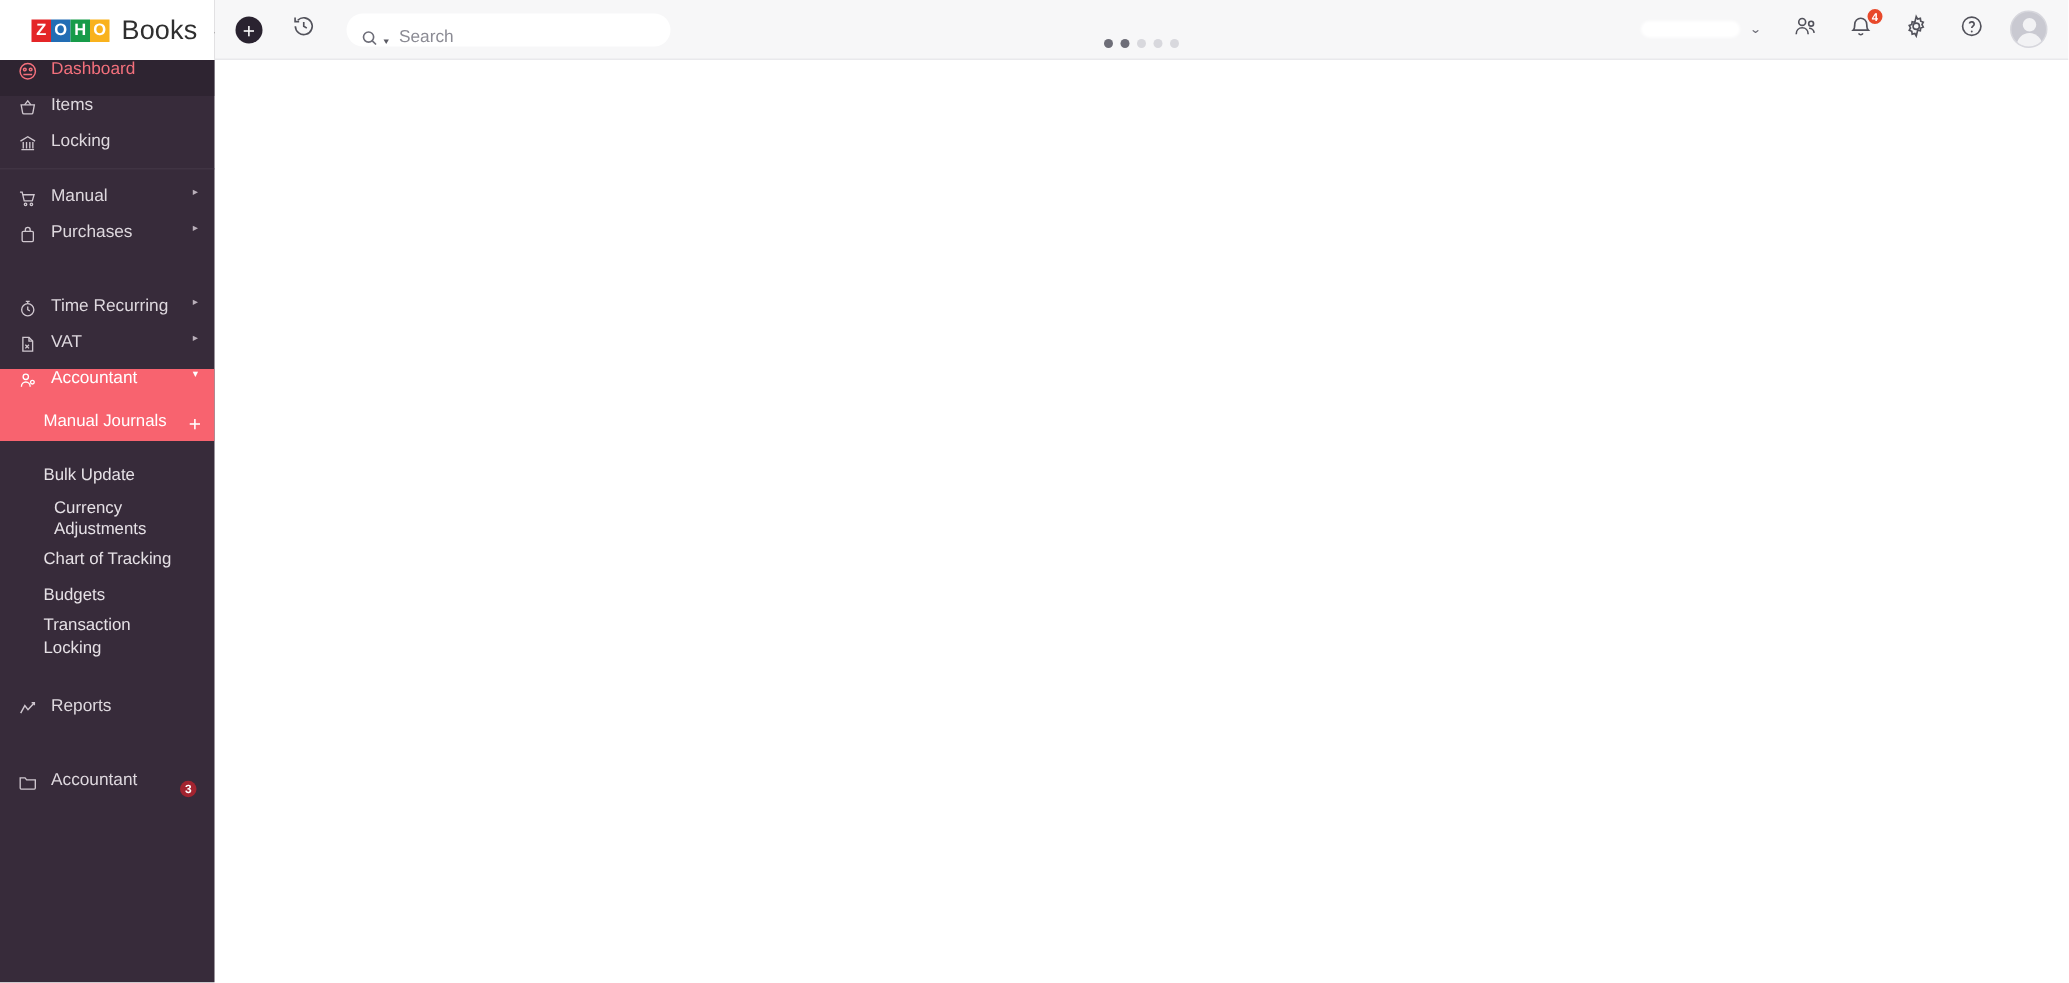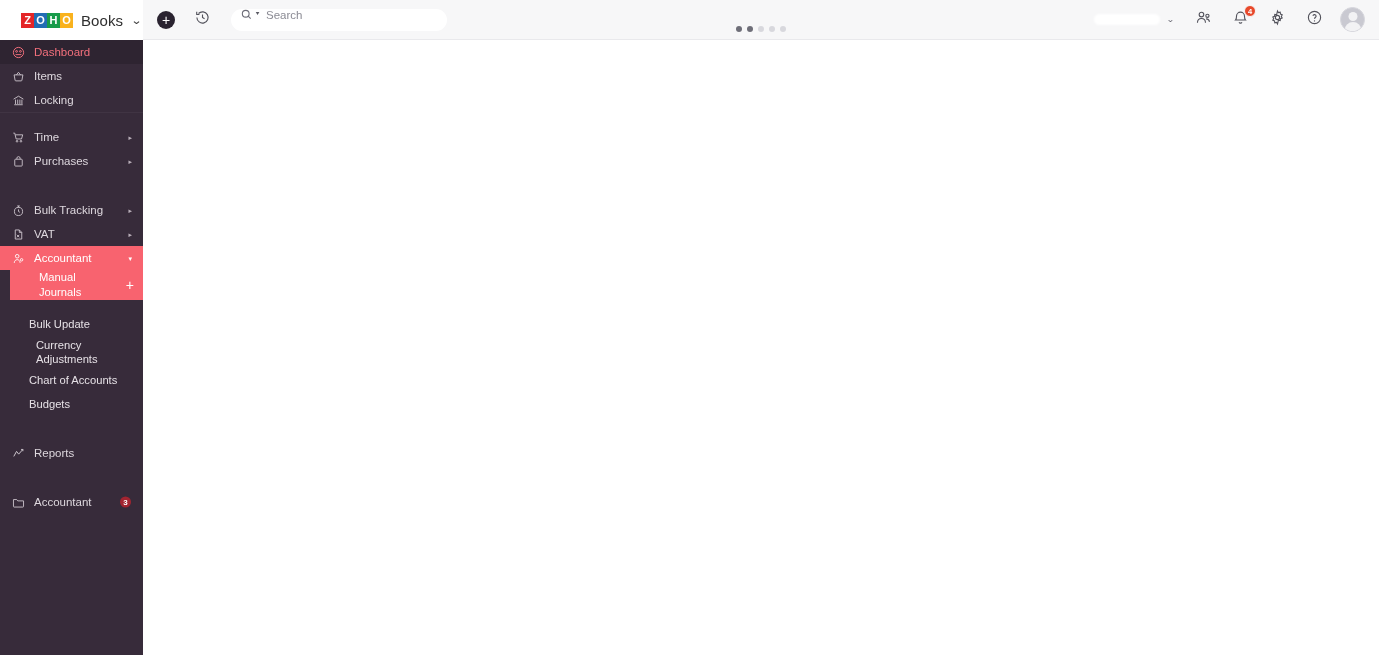--- a/index.html
+++ b/index.html
@@ -32,33 +32,33 @@
     display: inline-flex; align-items: center; justify-content: center;
     color: #ffffff; font-size: 11px; font-weight: bold;
     font-family: "Liberation Sans", sans-serif;
     line-height: 1;
   }
   .zl.z { background: #e42527; }
   .zl.o1 { background: #226db4; }
   .zl.h  { background: #179b49; }
   .zl.o2 { background: #f9b21d; }
   .brand-word {
-    font-size: 15px; color: #2f2f2f; font-weight: 400;
+    font-size: 18px; color: #2f2f2f; font-weight: 400;
     margin-left: 4px; letter-spacing: .1px;
   }
   .brand-caret {
     margin-left: 5px; color: #3c3c3c; font-size: 11px;
     transform: scaleX(1.25);
   }
 
   .nav { flex: 1 1 auto; padding-top: 0; overflow: hidden; }
 
   .nav-item {
     position: relative;
-    display: flex; align-items: center;
+    display: flex; 
     height: 24px;
     padding-left: 11px;
     color: #ded8de;
     font-size: 11.5px;
     cursor: pointer;
     user-select: none;
   }
   .nav-item .ico {
     width: 15px; height: 15px;
     display: flex; align-items: center; justify-content: center;
@@ -83,21 +83,21 @@
   .sub-item {
     position: relative;
     display: flex; align-items: center;
     min-height: 24px;
     padding-left: 29px; padding-right: 22px;
     color: #e6e1e6;
     font-size: 11.2px;
     cursor: pointer;
     line-height: 1.35;
   }
-  .sub-item.accent { background: #f8636f; color: #ffffff; margin-left: 10px; }
+  .sub-item.accent { background: #f8636f; color: #ffffff; }
   .sub-item .plus {
     position: absolute; right: 9px; top: 50%;
     transform: translateY(-50%);
     font-size: 14px; color: #ffffff; line-height: 1; font-weight: 300;
   }
   .sub-gap { height: 12px; }
   .sub-item.two-line { min-height: 32px; align-items: center; padding-left: 36px; }
   .sub-item.two-line .lbl { line-height: 1.28; }
 
   .badge-count {
@@ -134,21 +134,21 @@
     width: 18px; height: 18px; border-radius: 50%;
     background: #2a2330;
     display: flex; align-items: center; justify-content: center;
     color: #ffffff; font-size: 14px; line-height: 1;
     font-weight: 300;
   }
   .search-wrap {
     margin-left: 18px;
     width: 216px; height: 22px;
     background: #ffffff; border-radius: 11px;
-    display: flex; align-items: flex-start;
+    display: flex; align-items: flex-end;
     padding: 0 10px; gap: 4px;
     cursor: text;
   }
   .search-wrap .mag { color: #6d6d78; display: flex; }
   .search-caret { font-size: 6px; color: #5a5a63; margin-right: 3px; transform: scaleX(1.2); }
   .search-input {
     border: 0; outline: 0; background: transparent;
     font-family: "Liberation Sans", sans-serif;
     font-size: 11.5px; color: #3f3f46; width: 100%;
   }
@@ -262,21 +262,21 @@
       <div class="nav-divider"></div>
 
       <div class="nav-item">
         <span class="ico">
           <svg width="13" height="13" viewBox="0 0 16 16" fill="none" stroke="currentColor" stroke-width="1.1">
             <path d="M1.6 2.6h1.8l1.7 7.2h6.6l1.5-5.1H4.2"></path>
             <circle cx="6.2" cy="12.6" r="1"></circle>
               <circle cx="11" cy="12.6" r="1"></circle>
           </svg>
         </span>
-        <span class="lbl">Time</span>
+        <span class="lbl">Manual</span>
         <span class="arrow">▸</span>
       </div>
 
       <div class="nav-item">
         <span class="ico">
           <svg width="13" height="13" viewBox="0 0 16 16" fill="none" stroke="currentColor" stroke-width="1.1">
             <rect x="3.4" y="5.2" width="9.2" height="8.4" rx="1"></rect>
             <path d="M6 5.2V4a2 2 0 0 1 4 0v1.2"></path>
           </svg>
         </span>
@@ -288,21 +288,21 @@
 
       <div class="nav-item">
         <span class="ico">
           <svg width="13" height="13" viewBox="0 0 16 16" fill="none" stroke="currentColor" stroke-width="1.1">
             <circle cx="8" cy="9.2" r="5"></circle>
               <path d="M8 6.6v2.6l1.7 1"></path>
             <path d="M6.4 2.4h3.2"></path>
               <path d="M8 2.4v1.8"></path>
           </svg>
         </span>
-        <span class="lbl">Bulk Tracking</span>
+        <span class="lbl">Time Recurring</span>
         <span class="arrow">▸</span>
       </div>
 
       <div class="nav-item">
         <span class="ico">
           <svg width="13" height="13" viewBox="0 0 16 16" fill="none" stroke="currentColor" stroke-width="1.1">
             <path d="M4 2.4h5l3 3v8.2H4z"></path>
               <path d="M9 2.4v3h3"></path>
             <path d="M6 8.4l3 3M9 8.4l-3 3"></path>
           </svg>
@@ -332,27 +332,30 @@
 
       <div class="sub-item">
         <span class="lbl">Bulk Update</span>
       </div>
 
       <div class="sub-item two-line">
         <span class="lbl">Currency Adjustments</span>
       </div>
 
       <div class="sub-item">
-        <span class="lbl">Chart of Accounts</span>
+        <span class="lbl">Chart of Tracking</span>
       </div>
 
       <div class="sub-item">
         <span class="lbl">Budgets</span>
       </div>
 
+      <div class="sub-item">
+        <span class="lbl">Transaction Locking</span>
+      </div>
 
       <div class="nav-gap-md"></div>
 
       <div class="nav-item">
         <span class="ico">
           <svg width="13" height="13" viewBox="0 0 16 16" fill="none" stroke="currentColor" stroke-width="1.2">
             <path d="M2.2 11.6L5.6 5.4l2.6 3.4L13.4 3"></path>
             <path d="M11.2 3h2.2v2.2"></path>
           </svg>
         </span>

